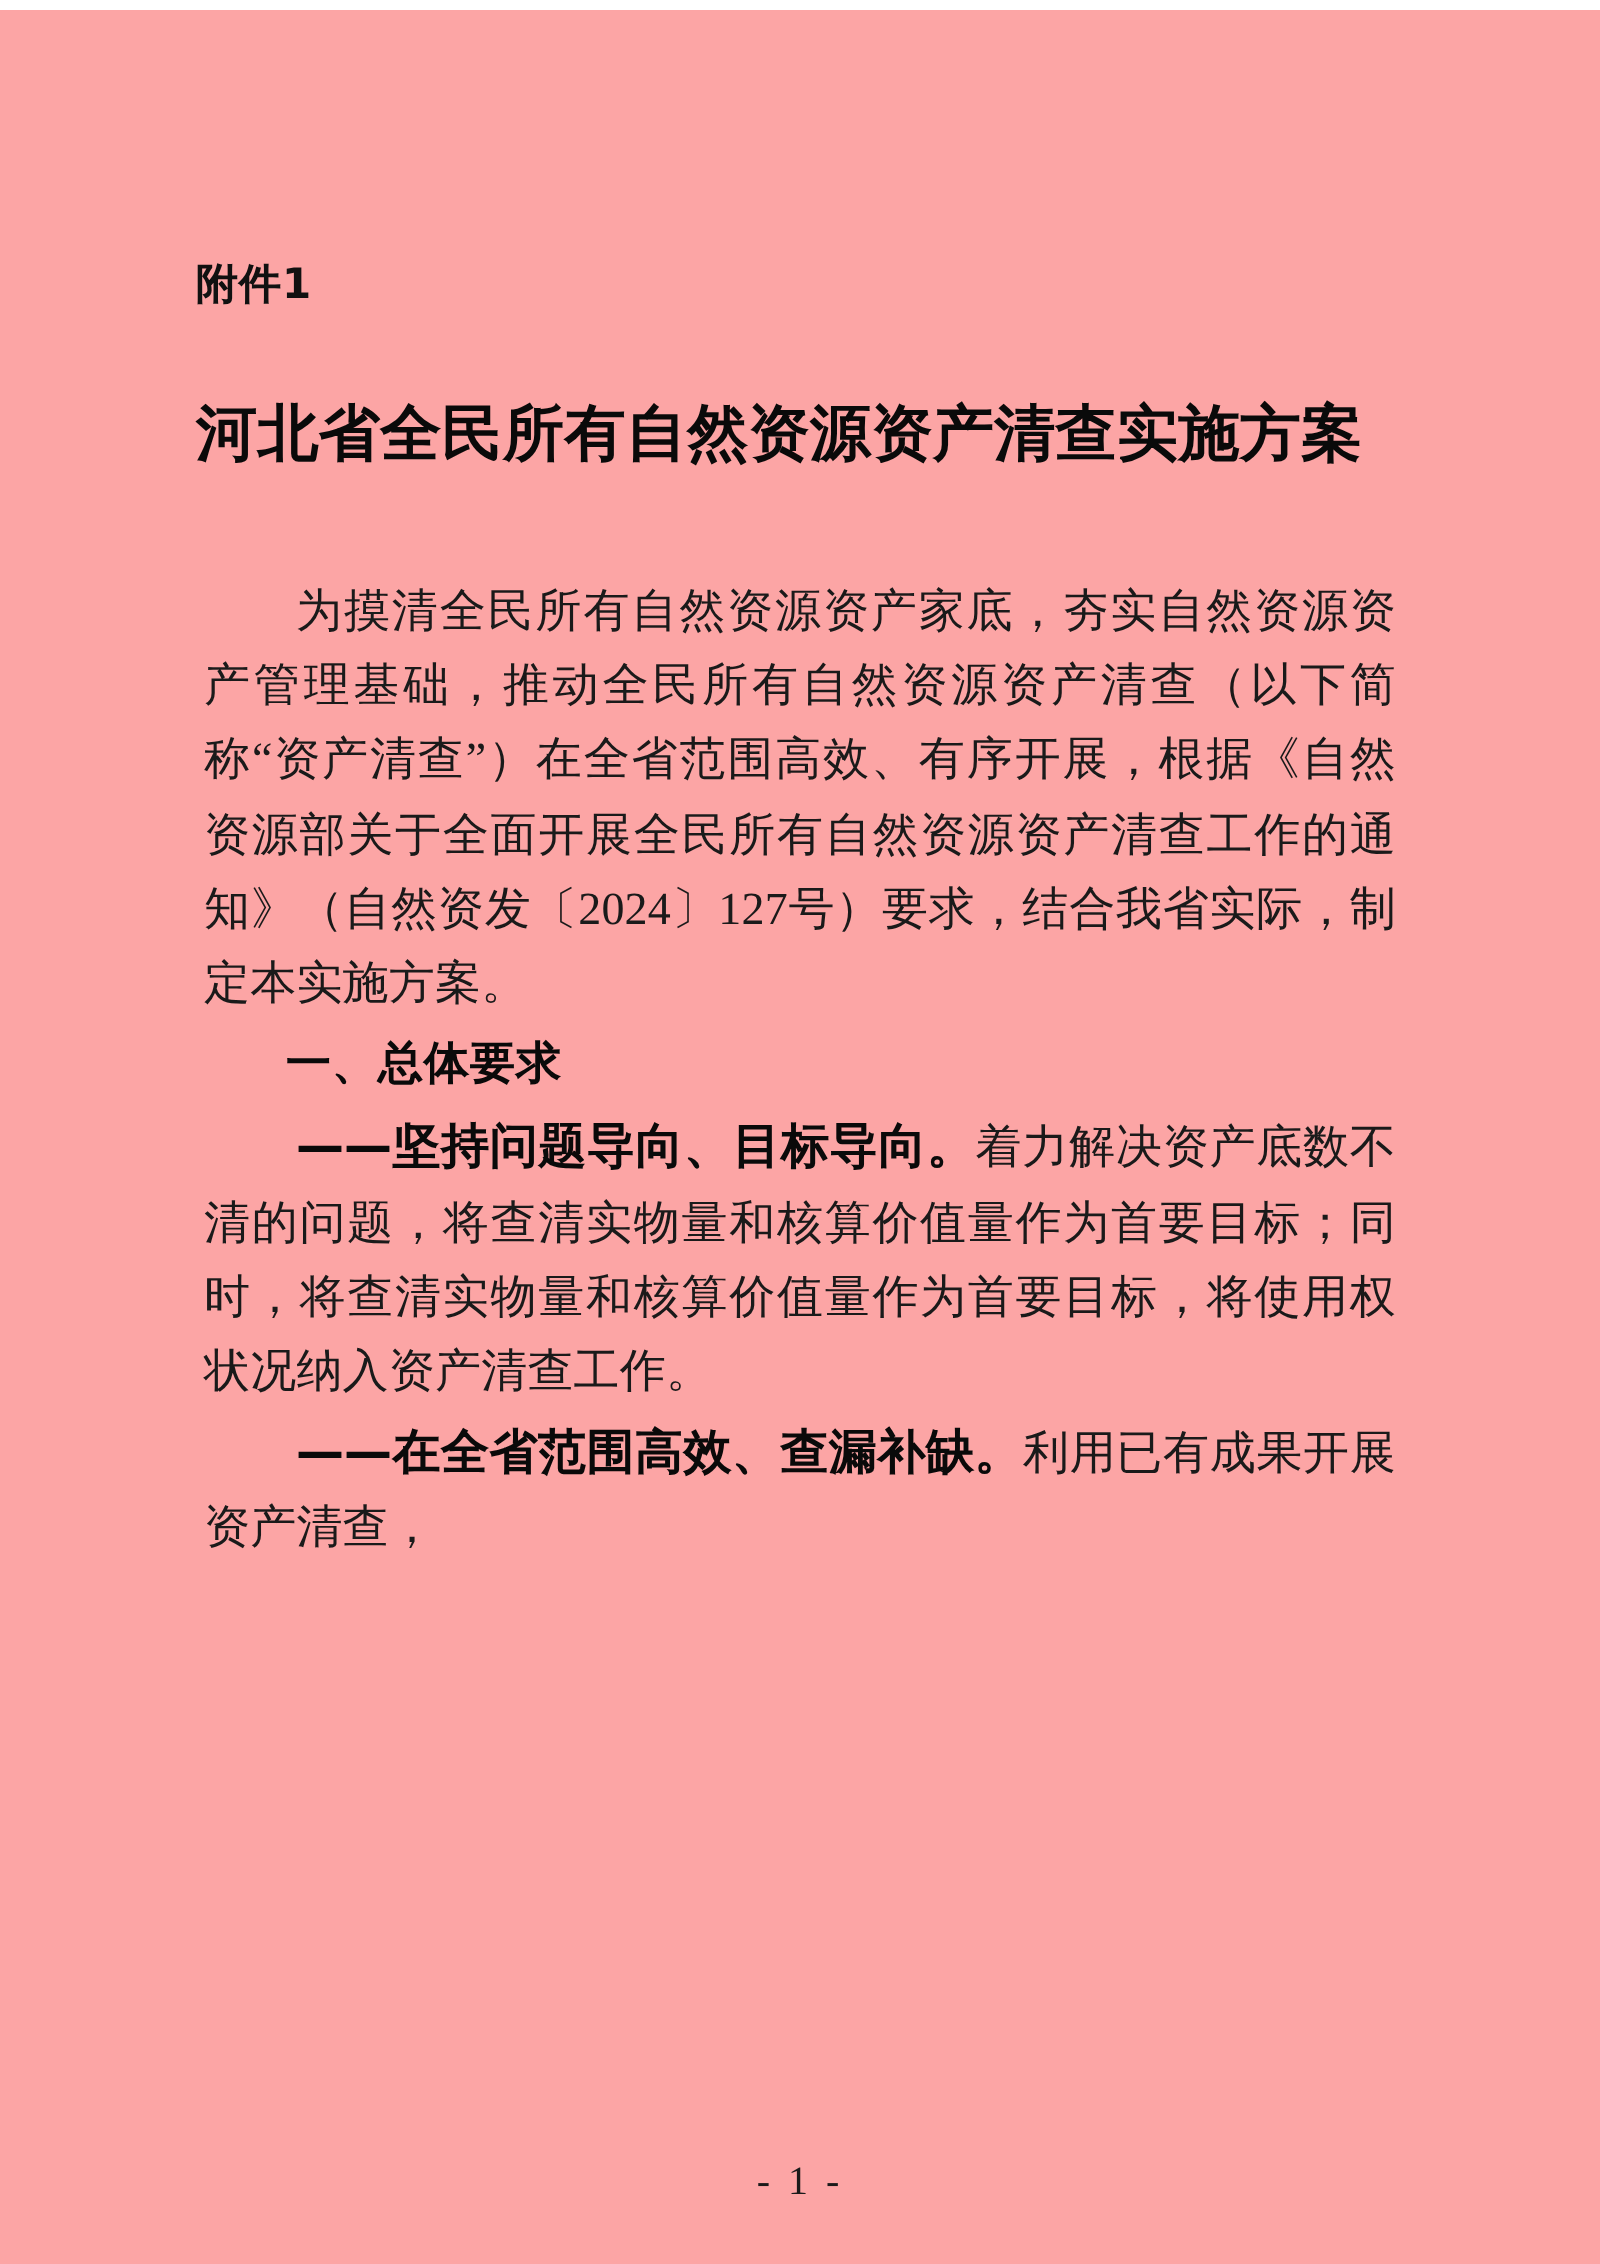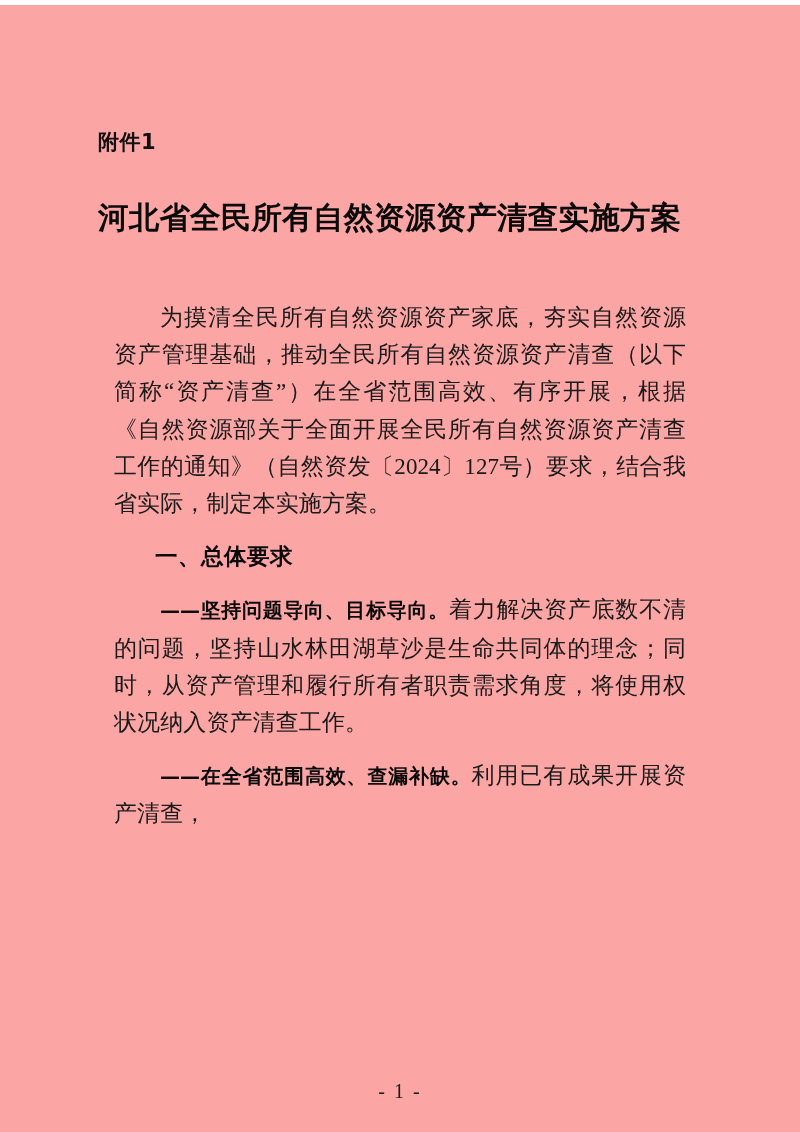--- a/index.html
+++ b/index.html
@@ -64,40 +64,40 @@
     width: 604px;
   }
 
   .para {
     font-family: "Liberation Serif", "DejaVu Serif", serif;
     font-size: 23px;
     line-height: 37.2px;
     color: #1a1a1a;
     text-align: justify;
     text-justify: inter-ideograph;
-    margin: 16px;
+    margin: 4px;
     letter-spacing: 0.1px;
     text-indent: 46px;
   }
 
   .lead {
     font-family: "DejaVu Sans", "Liberation Sans", sans-serif;
     font-weight: bold;
-    font-size: 20px;
+    font-size: 24px;
     letter-spacing: 0px;
     color: #0a0a0a;
   }
 
   .section-heading {
     font-family: "DejaVu Sans", "Liberation Sans", sans-serif;
     font-weight: bold;
     font-size: 22.5px;
     line-height: 37.2px;
     color: #0a0a0a;
-    margin: 12px;
+    margin: 0;
     text-indent: 45px;
     letter-spacing: 0.5px;
   }
 
   
   .page-footer {
     position: absolute;
     left: 0;
     top: 1072px;
     width: 800px;
@@ -115,19 +115,19 @@
 <div class="page">
 
   <div class="attachment-label">附件1</div>
 
   <div class="doc-title">河北省全民所有自然资源资产清查实施方案</div>
 
   <div class="body-column">
 
   <p class="para">为摸清全民所有自然资源资产家底，夯实自然资源资产管理基础，推动全民所有自然资源资产清查（以下简称“资产清查”）在全省范围高效、有序开展，根据《自然资源部关于全面开展全民所有自然资源资产清查工作的通知》（自然资发〔2024〕127号）要求，结合我省实际，制定本实施方案。</p>
       <div class="section-heading">一、总体要求</div>
-      <p class="para"><span class="lead">——坚持问题导向、目标导向。</span><span>着力解决资产底数不清的问题，坚持山水林田湖草沙是生命共同体的理念；同时，从资产管理和履行所有者职责需求角度，将使用权状况纳入资产清查工作。</span></p>
+      <p class="para"><span class="lead">——坚持问题导向、目标导向。</span><span>着力解决资产底数不清的问题，将查清实物量和核算价值量作为首要目标；同时，将查清实物量和核算价值量作为首要目标，将使用权状况纳入资产清查工作。</span></p>
       <p class="para"><span class="lead">——在全省范围高效、查漏补缺。</span><span>利用已有成果开展资产清查，</span></p>
     </div>
 
   <div class="page-footer">- 1 -</div>
 
 </div>
 
 </body></html>

